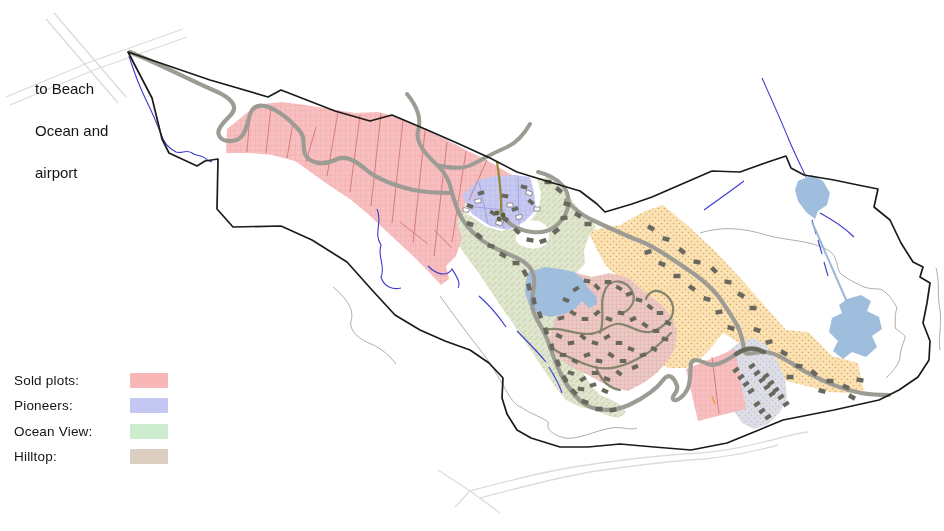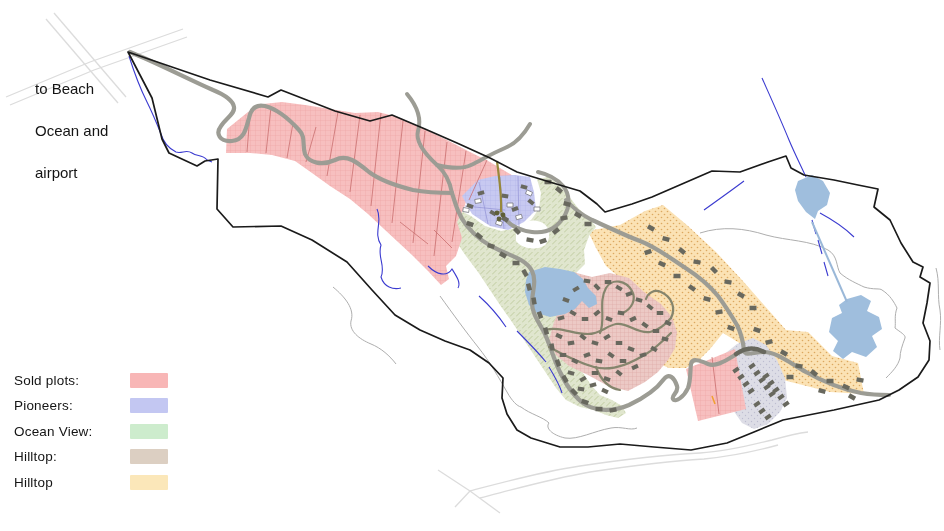--- a/index.html
+++ b/index.html
@@ -301,17 +301,13 @@
     <span class="legend-swatch" style="background: rgb(195, 199, 242);"></span>
   </div>
   <div class="legend-row">
     <span class="legend-label">Ocean View:</span>
     <span class="legend-swatch" style="background: rgb(205, 236, 205);"></span>
   </div>
   <div class="legend-row">
     <span class="legend-label">Hilltop:</span>
     <span class="legend-swatch" style="background: rgb(220, 207, 194);"></span>
   </div>
-  <div class="legend-row">
-    <span class="legend-label">Hilltop</span>
-    <span class="legend-swatch" style="background: rgb(251, 231, 185);"></span>
-  </div>
 </div>
 
 </body></html>

